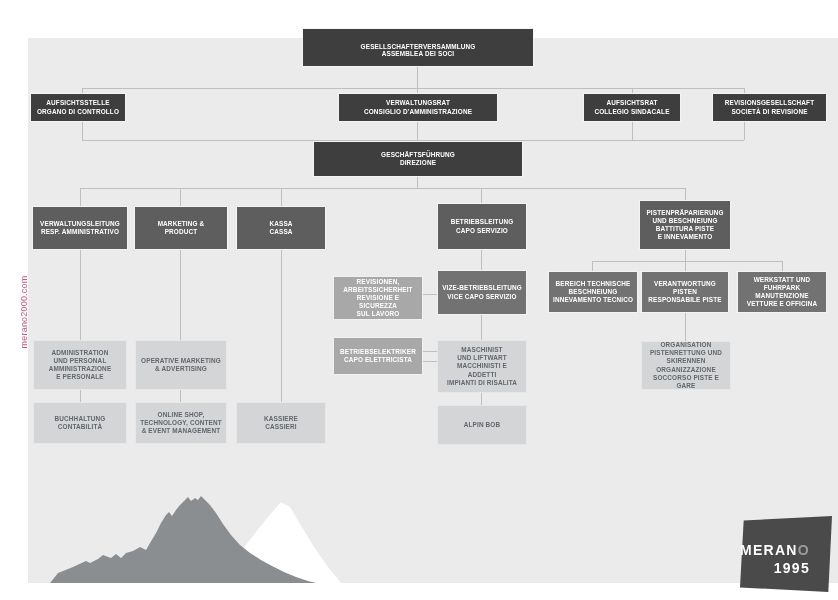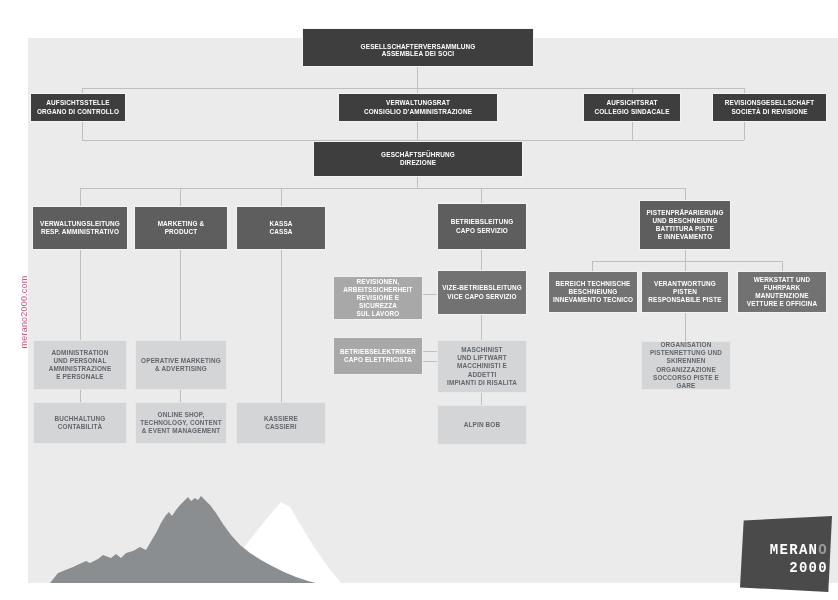--- a/index.html
+++ b/index.html
@@ -100,26 +100,26 @@
     left: 740px; top: 516px;
     width: 92px; height: 76px;
   }
   #logo .plate {
     position: absolute; inset: 0;
     background: #4a4a4a;
     clip-path: polygon(4% 6%, 100% 0%, 96% 100%, 0% 94%);
   }
   #logo .l1, #logo .l2 {
     position: absolute;
-    right: 4px;
+    right: 22px;
     color: #ffffff;
     font-weight: bold;
     letter-spacing: 1.3px;
     font-size: 14px;
-    font-family: Liberation Mono, monospace;
+    font-family: Liberation Sans, sans-serif;
   }
   #logo .l1 { top: 26px; }
   #logo .l2 { top: 44px; }
   #logo .l1 .o { color: #9a9a9a; }
 </style>
 </head>
 <body>
 
 <div id="page">
 
@@ -298,16 +298,16 @@
   </div>
 
   <svg id="mountain" viewBox="0 0 810 128" preserveAspectRatio="none">
     <polygon fill="#ffffff" points="186,128 207,104 224,82 240,62 253,47 262,52 272,69 286,92 300,112 313,128"></polygon>
     <polygon fill="#8b8e91" points="22,128 30,118 45,112 58,106 62,108 70,104 75,100 83,103 88,99 93,103 98,98 105,96 112,92 118,95 122,88 128,78 133,68 138,60 141,57 144,61 148,55 152,50 157,45 160,42 163,46 167,43 170,45 173,41 177,45 182,50 188,58 195,69 203,80 212,90 222,98 233,105 244,111 256,117 268,122 280,126 288,128"></polygon>
   </svg>
 
   <div id="logo">
     <div class="plate"></div>
     <div class="l1"><span>MERAN</span><span class="o">O</span></div>
-    <div class="l2">2000</div>
+    <div class="l2">1995</div>
   </div>
 
 </div>
 
 </body></html>

